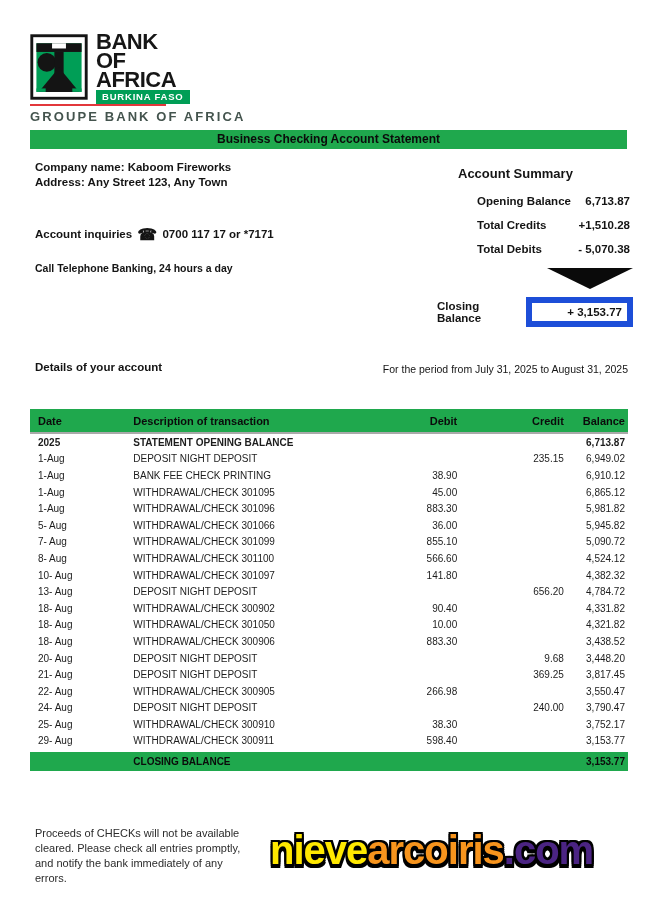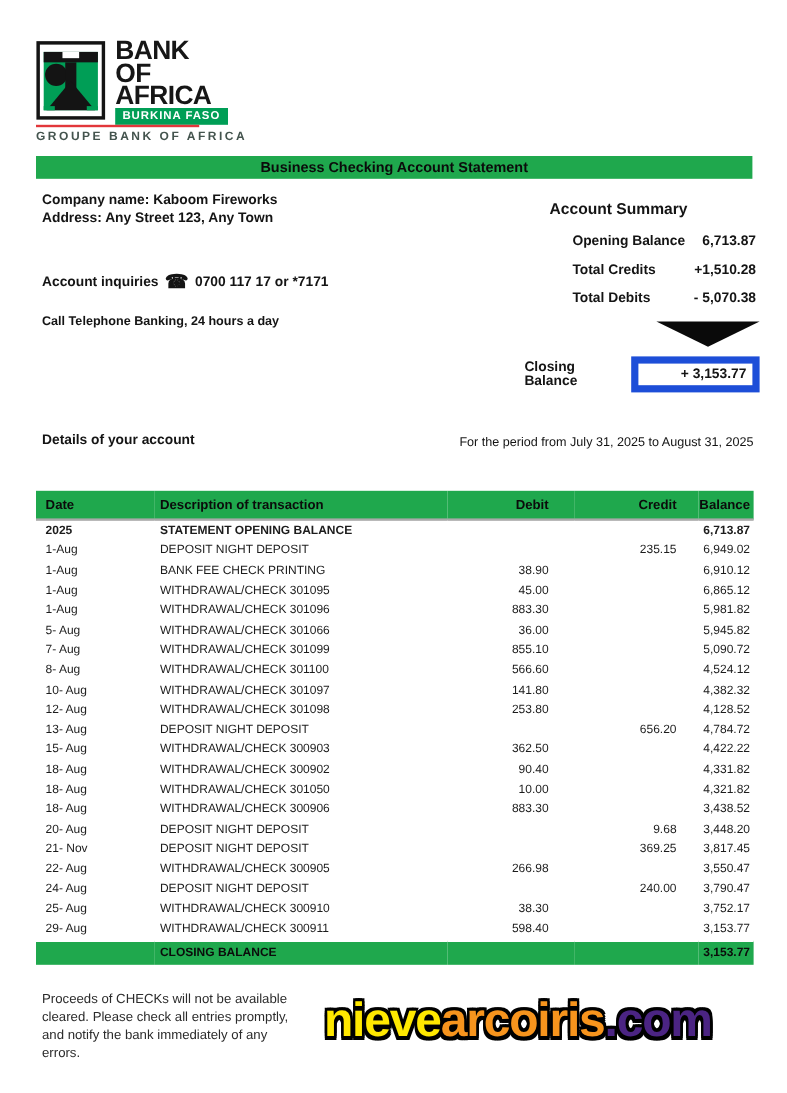--- a/index.html
+++ b/index.html
@@ -3,21 +3,21 @@
 <meta charset="utf-8">
 <style>
   html,body { margin:0; padding:0; background:#e9e9e9; font-family:"Liberation Sans", sans-serif; }
   .page { position:relative; width:656px; height:911px; background:#fff; margin:0 auto; overflow:hidden; color:#141414; }
 
   
   .emblem { position:absolute; left:30px; top:34px; }
   .brand { position:absolute; left:96px; top:32px; font-weight:bold; font-size:22px; line-height:19px; letter-spacing:-0.5px; color:#161616; }
   .badge { position:absolute; left:96px; top:90px; background:var(--logo-green,#009e56); color:#fff; font-weight:bold; font-size:9.5px; letter-spacing:0.8px; padding:1px 6px 2px 6px; }
   .red-line { position:absolute; left:30px; top:104px; width:136px; height:2px; background:var(--red,#e2373b); }
-  .groupe { position:absolute; left:30px; top:109px; font-size:10px; font-weight:bold; letter-spacing:2.1px; color:#44544e; }
+  .groupe { position:absolute; left:30px; top:109px; font-size:13px; font-weight:bold; letter-spacing:2.1px; color:#44544e; }
 
   
   .title-bar { position:absolute; left:30px; top:130px; width:597px; height:19px; background:var(--green,#1fa84d); text-align:center; font-weight:bold; font-size:12px; line-height:19px; color:#0b0b0b; }
 
   
   .company { position:absolute; left:35px; top:160px; font-weight:bold; font-size:11.5px; line-height:15px; }
   .inquiries { position:absolute; left:35px; top:225px; font-weight:bold; font-size:11.5px; }
   .inquiries .phone { font-size:16px; vertical-align:-2px; padding:0 2px; }
   .telebank { position:absolute; left:35px; top:262px; font-weight:bold; font-size:10.5px; }
 
@@ -186,39 +186,25 @@
       <td class="c-bal">4,524.12</td>
     </tr>
           <tr>
       <td class="c-date">10- Aug</td>
       <td class="c-desc">WITHDRAWAL/CHECK 301097</td>
       <td class="c-debit">141.80</td>
       <td class="c-credit"></td>
       <td class="c-bal">4,382.32</td>
     </tr>
           <tr>
-      <td class="c-date">12- Aug</td>
-      <td class="c-desc">WITHDRAWAL/CHECK 301098</td>
-      <td class="c-debit">253.80</td>
-      <td class="c-credit"></td>
-      <td class="c-bal">4,128.52</td>
-    </tr>
-          <tr>
       <td class="c-date">13- Aug</td>
       <td class="c-desc">DEPOSIT NIGHT DEPOSIT</td>
       <td class="c-debit"></td>
       <td class="c-credit">656.20</td>
       <td class="c-bal">4,784.72</td>
-    </tr>
-          <tr>
-      <td class="c-date">15- Aug</td>
-      <td class="c-desc">WITHDRAWAL/CHECK 300903</td>
-      <td class="c-debit">362.50</td>
-      <td class="c-credit"></td>
-      <td class="c-bal">4,422.22</td>
     </tr>
           <tr>
       <td class="c-date">18- Aug</td>
       <td class="c-desc">WITHDRAWAL/CHECK 300902</td>
       <td class="c-debit">90.40</td>
       <td class="c-credit"></td>
       <td class="c-bal">4,331.82</td>
     </tr>
           <tr>
       <td class="c-date">18- Aug</td>
@@ -235,21 +221,21 @@
       <td class="c-bal">3,438.52</td>
     </tr>
           <tr>
       <td class="c-date">20- Aug</td>
       <td class="c-desc">DEPOSIT NIGHT DEPOSIT</td>
       <td class="c-debit"></td>
       <td class="c-credit">9.68</td>
       <td class="c-bal">3,448.20</td>
     </tr>
           <tr>
-      <td class="c-date">21- Nov</td>
+      <td class="c-date">21- Aug</td>
       <td class="c-desc">DEPOSIT NIGHT DEPOSIT</td>
       <td class="c-debit"></td>
       <td class="c-credit">369.25</td>
       <td class="c-bal">3,817.45</td>
     </tr>
           <tr>
       <td class="c-date">22- Aug</td>
       <td class="c-desc">WITHDRAWAL/CHECK 300905</td>
       <td class="c-debit">266.98</td>
       <td class="c-credit"></td>

